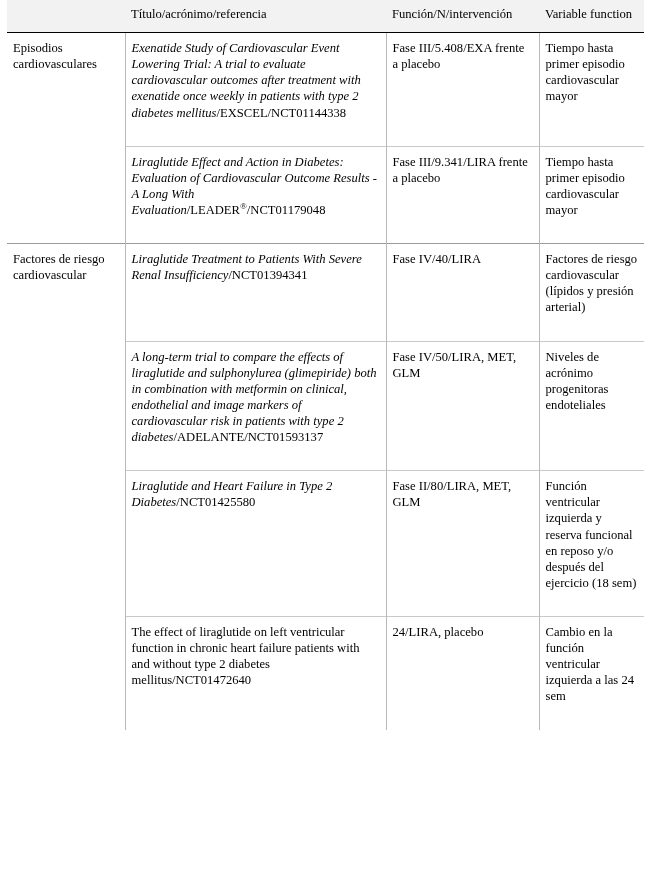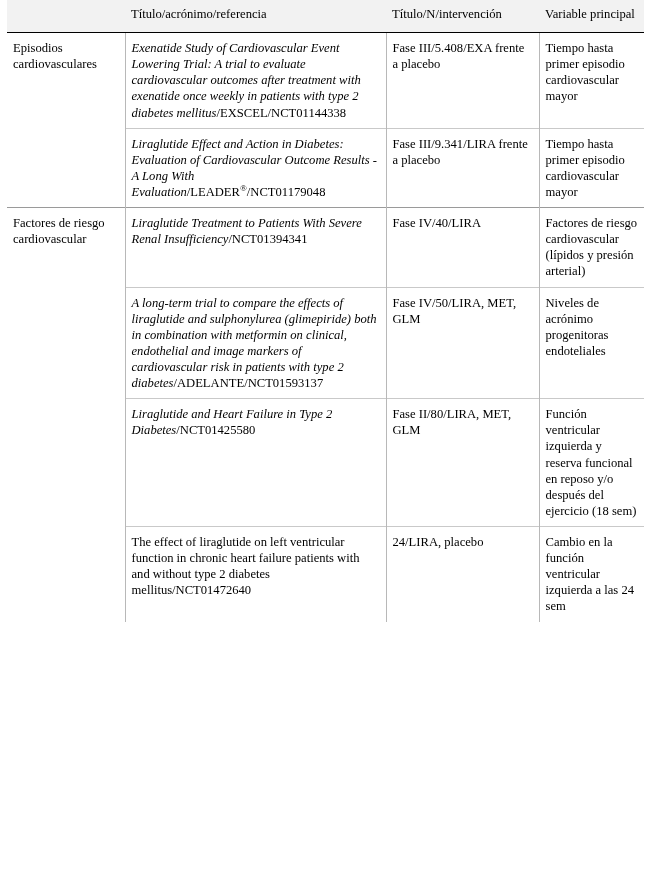--- a/index.html
+++ b/index.html
@@ -43,21 +43,21 @@
     border: none;
   }
   thead tr.header-row th {
     border-bottom: 1.6px solid #000000;
   }
   thead th.first-head {
     background: #f2f2f2;
   }
   tbody td {
     vertical-align: top;
-    padding: 7px 6px 7px 6px;
+    padding: 7px 6px 25px 6px;
     border: none;
   }
   tbody td.group-cell {
     border-right: 1px solid #b8b8b8;
   }
   tbody td.title-cell {
     border-right: 1px solid #b8b8b8;
   }
   tbody td.design-cell {
     border-right: 1px solid #b8b8b8;
@@ -92,22 +92,22 @@
     <colgroup>
       <col class="c0">
         <col class="c1">
         <col class="c2">
         <col class="c3">
     </colgroup>
     <thead>
       <tr class="header-row">
         <th class="first-head"></th>
         <th>Título/acrónimo/referencia</th>
-        <th>Título/N/intervención</th>
-        <th>Variable principal</th>
+        <th>Función/N/intervención</th>
+        <th>Variable function</th>
       </tr>
     </thead>
     <tbody>
 
       <tr>
         <td class="group-cell" rowspan="2">Episodios cardiovasculares</td>
         <td class="title-cell"><span class="ital">Exenatide Study of Cardiovascular Event Lowering Trial: A trial to evaluate cardiovascular outcomes after treatment with exenatide once weekly in patients with type 2 diabetes mellitus</span><span class="roman">/EXSCEL/NCT01144338</span></td>
         <td class="design-cell">Fase III/5.408/EXA frente a placebo</td>
         <td class="outcome-cell">Tiempo hasta primer episodio cardiovascular mayor</td>
       </tr>

